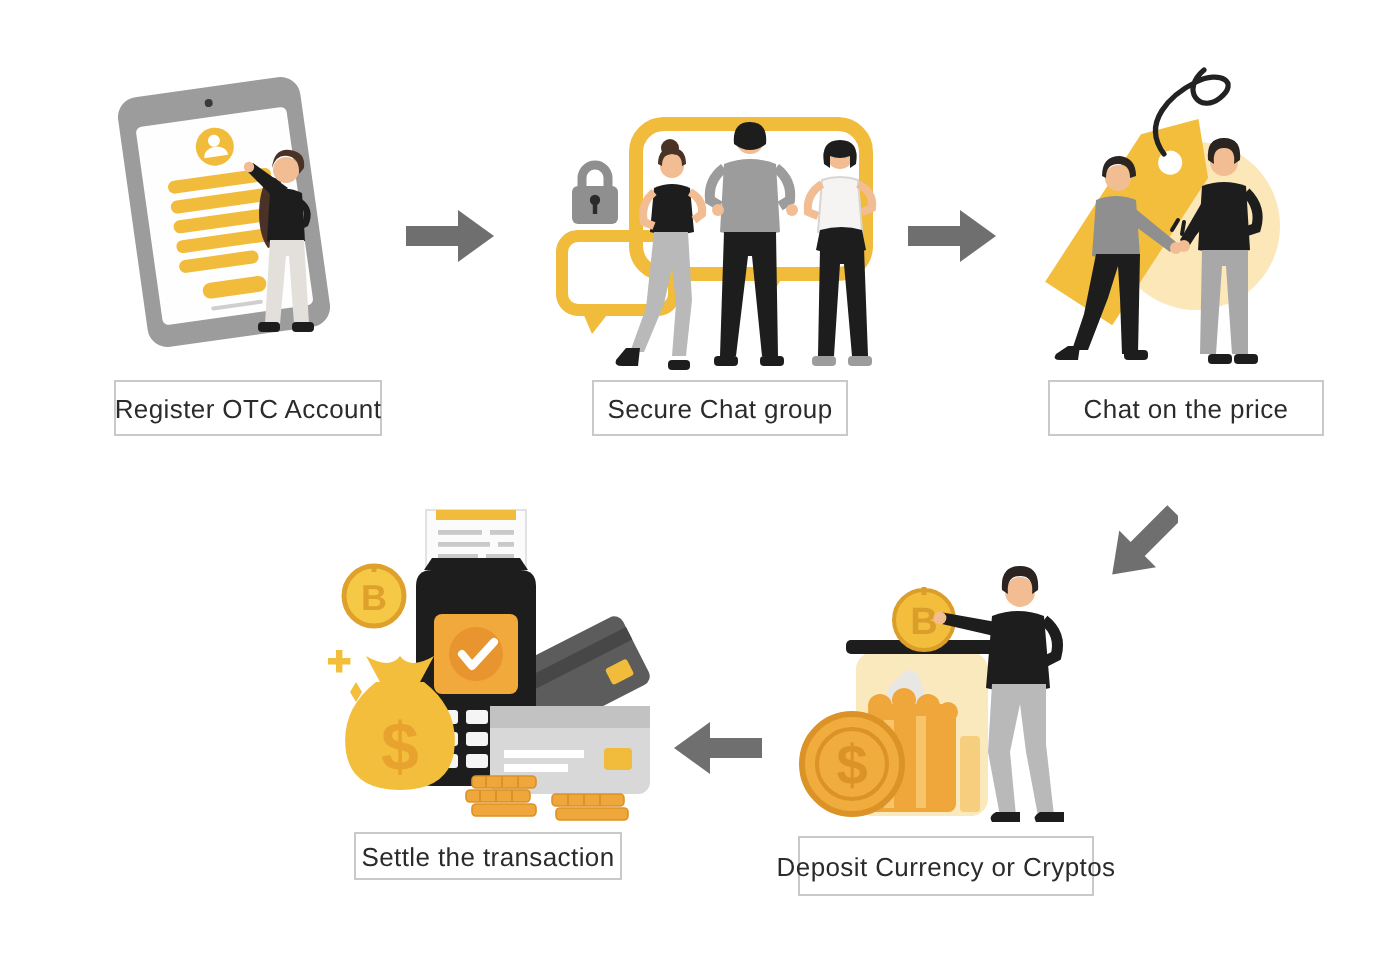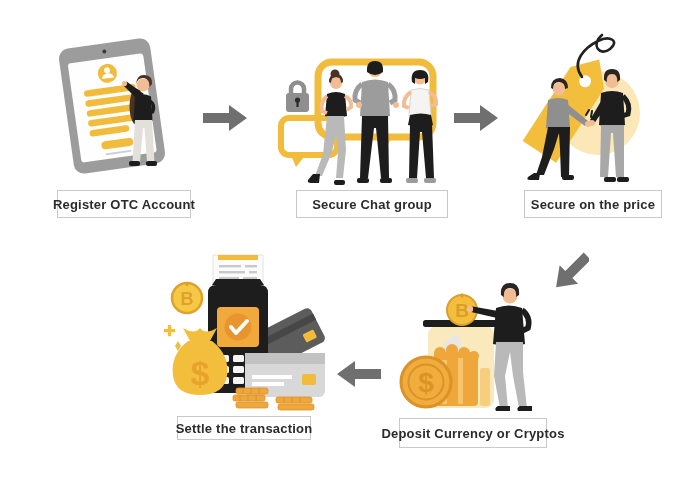--- a/index.html
+++ b/index.html
@@ -2,21 +2,21 @@
 <html><head>
 <meta charset="utf-8">
 <style>
   html,body{margin:0;padding:0;background:#f4f4f4;}
   #canvas{position:relative;width:696px;height:480px;background:#ffffff;overflow:hidden;
           font-family:"Liberation Sans",sans-serif;}
   .illo{position:absolute;}
   .illo svg{display:block;}
   .label-box{position:absolute;background:#ffffff;border:1.5px solid #c9c9c9;
              display:flex;align-items:center;justify-content:center;box-sizing:border-box;}
-  .label-box span{font-size:13px;font-weight:700;color:#2b2b2b;letter-spacing:.2px;white-space:nowrap;}
+  .label-box span{font-size:13px;font-weight:400;color:#2b2b2b;letter-spacing:.2px;white-space:nowrap;}
   .arrow{position:absolute;}
 </style>
 </head>
 <body>
 
 <div id="canvas">
 
   <div class="illo" style="left:50px;top:28px">
     <svg width="145" height="160" viewBox="0 0 145 160">
       <g transform="rotate(-8 62 78)">
@@ -107,21 +107,21 @@
         <path d="M139 38 q9 -3 18 0 l2 26 q-11 3 -22 0 z" fill="#F5F4F2" stroke="#D8D6D2" stroke-width="1"></path>
         <path d="M139 40 q-8 5 -7 14 l5 2" fill="none" stroke="#F2BD93" stroke-width="4"></path>
         <path d="M157 40 q8 4 7 12 l-5 2" fill="none" stroke="#F2BD93" stroke-width="4"></path>
         <path d="M138 63 q11 -3 21 0 l2 10 q-12 4 -25 0 z" fill="#1D1D1D"></path>
         <path d="M138 72 l-1 54 h8 l3 -46 h2 l4 46 h8 l-2 -54 z" fill="#1D1D1D"></path>
         <rect x="134" y="126" width="12" height="5" rx="2" fill="#9C9C9C"></rect>
         <rect x="152" y="126" width="12" height="5" rx="2" fill="#9C9C9C"></rect>
       </g>
     </svg>
   </div>
-  <div class="label-box" style="left:296px;top:190px;width:152px;height:28px">
+  <div class="label-box" style="left:296px;top:190px;width:128px;height:28px">
     <span>Secure Chat group</span>
   </div>
 
   <div class="arrow" style="left:454px;top:105px">
     <svg width="44" height="26" viewBox="0 0 44 26">
         <path d="M0 8 H26 V0 L44 13 L26 26 V18 H0 Z" fill="#6F6F6F"></path>
       </svg>
   </div>
 
   <div class="illo" style="left:498px;top:25px">
@@ -156,21 +156,21 @@
         <rect x="119" y="152" width="12" height="5" rx="2" fill="#1D1D1D"></rect>
       </g>
       <g stroke="#1D1D1D" stroke-width="2" stroke-linecap="round">
         <path d="M88 90 l3 -5"></path>
           <path d="M93 92 l1 -6"></path>
           <path d="M97 94 l4 -4"></path>
       </g>
     </svg>
   </div>
   <div class="label-box" style="left:524px;top:190px;width:138px;height:28px">
-    <span>Secure on the price</span>
+    <span>Chat on the price</span>
   </div>
 
   <div class="arrow" style="left:543px;top:243px">
     <svg width="46" height="46" viewBox="0 0 46 46">
       <g transform="rotate(135 23 23)">
           <path d="M1 10 H27 V2 L45 15 L27 28 V20 H1 Z" fill="#6F6F6F"></path>
         </g>
     </svg>
   </div>
 

